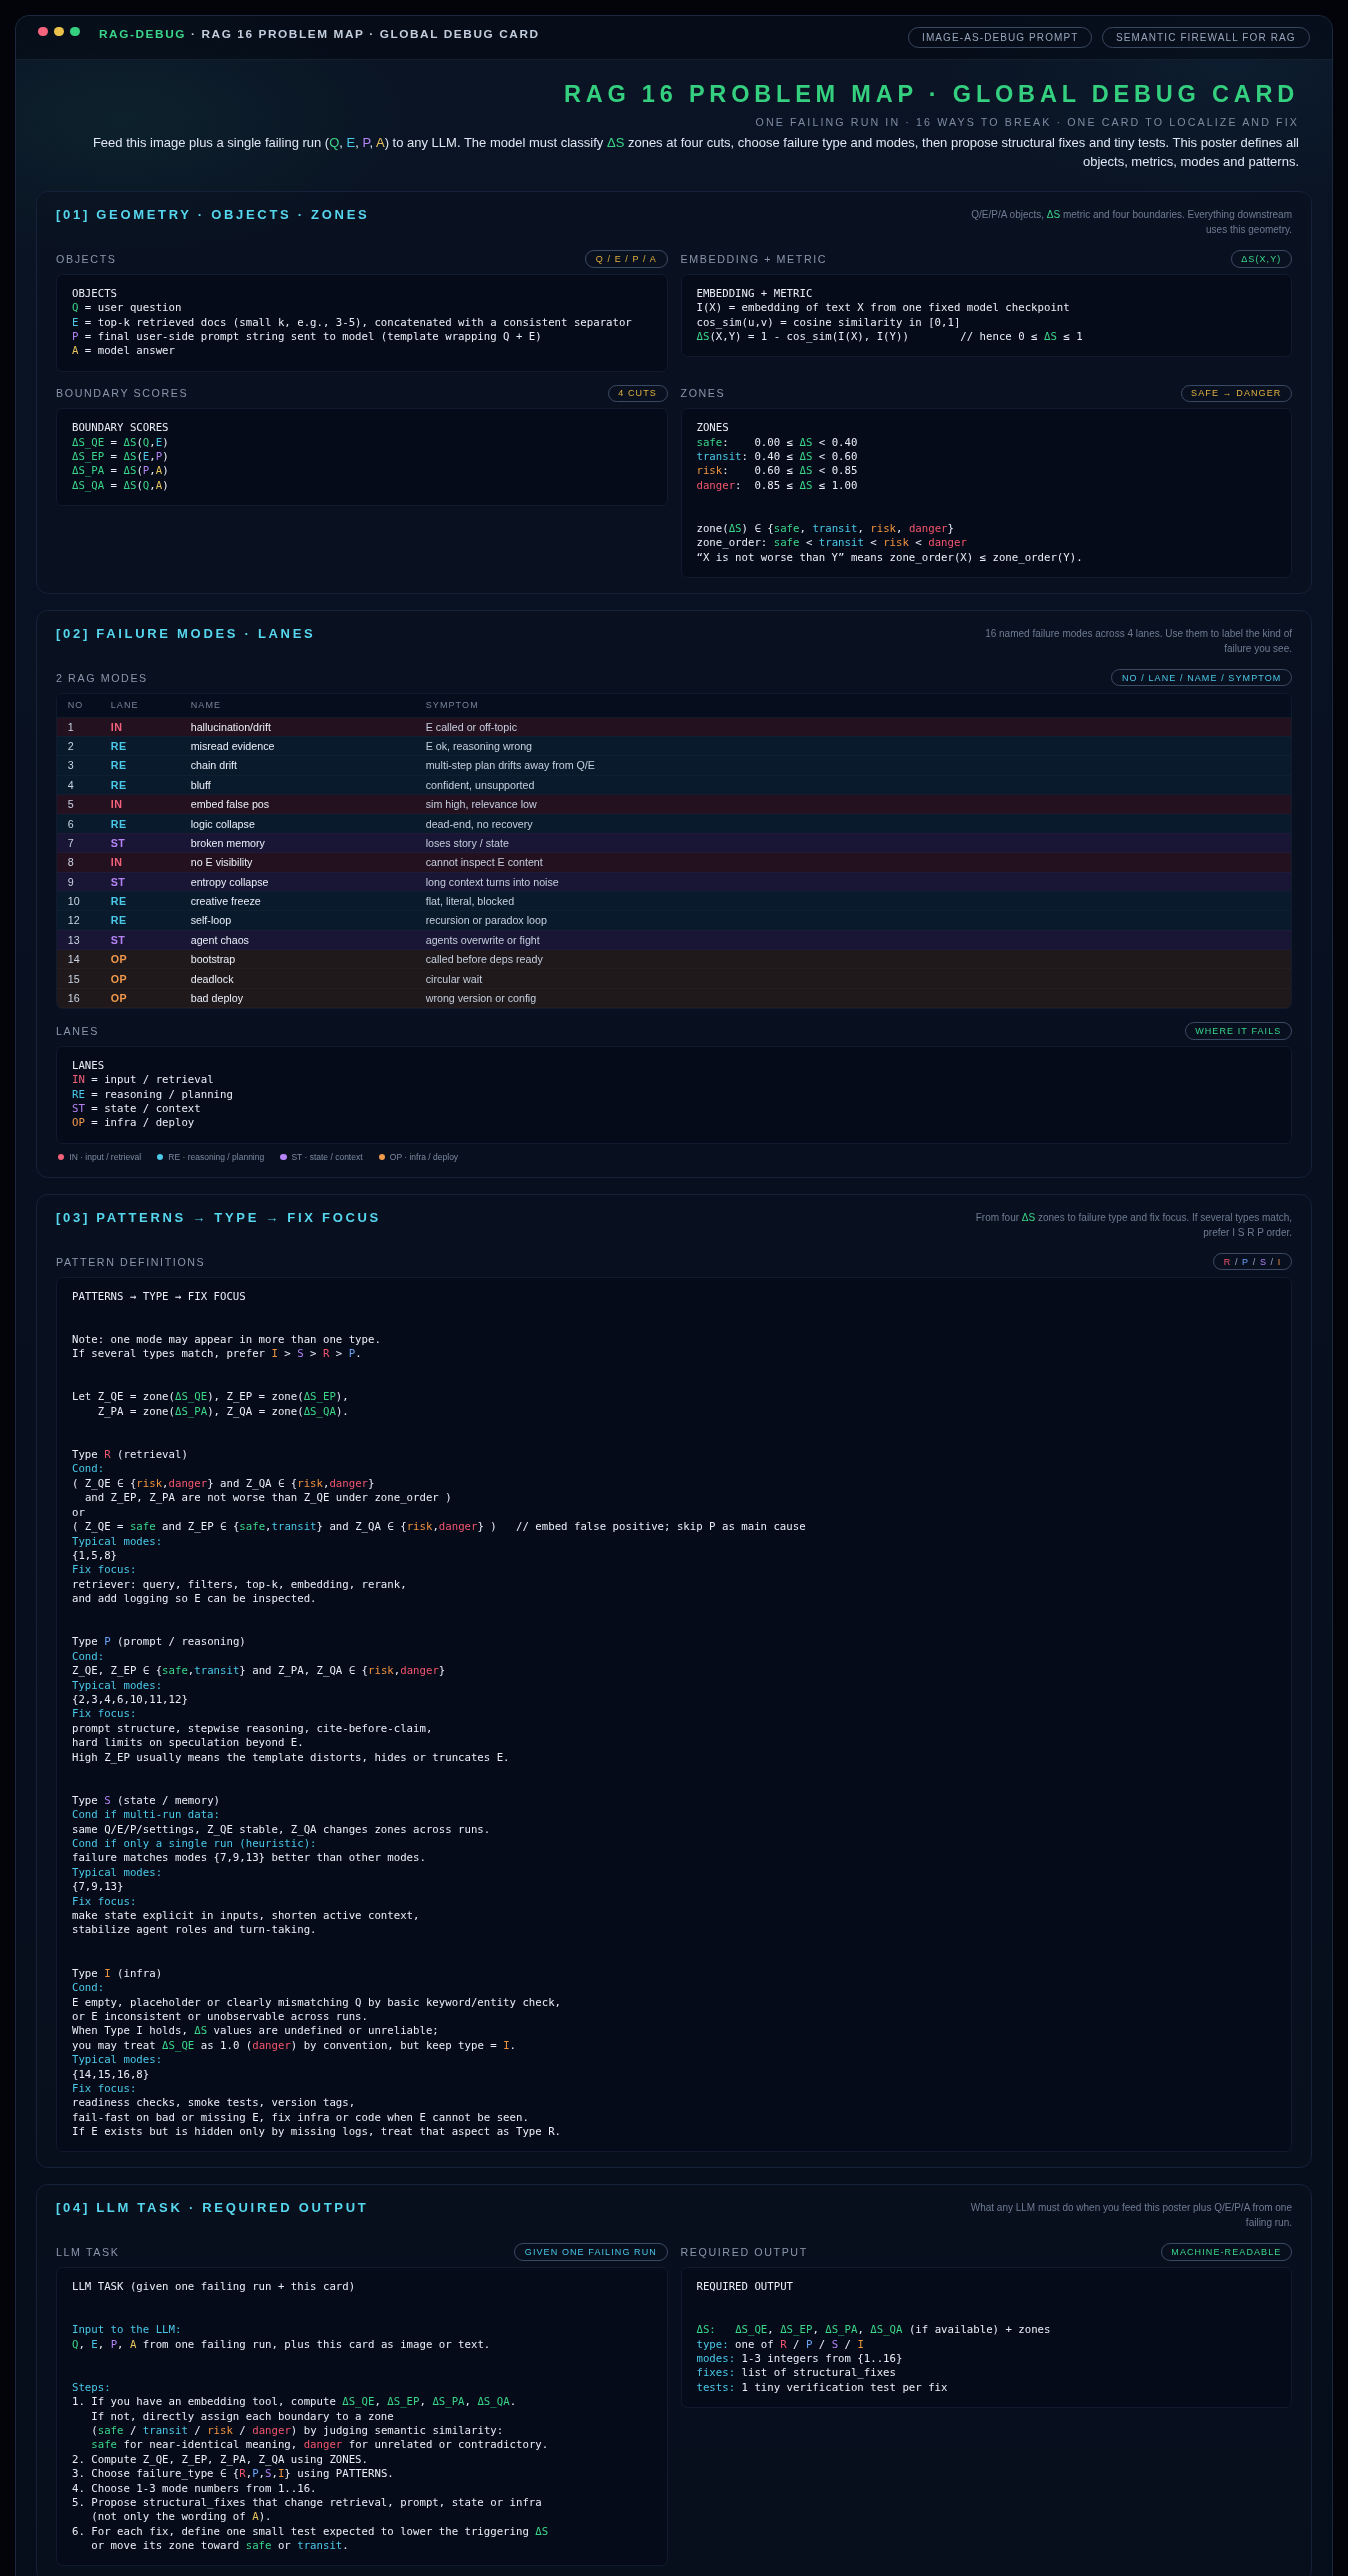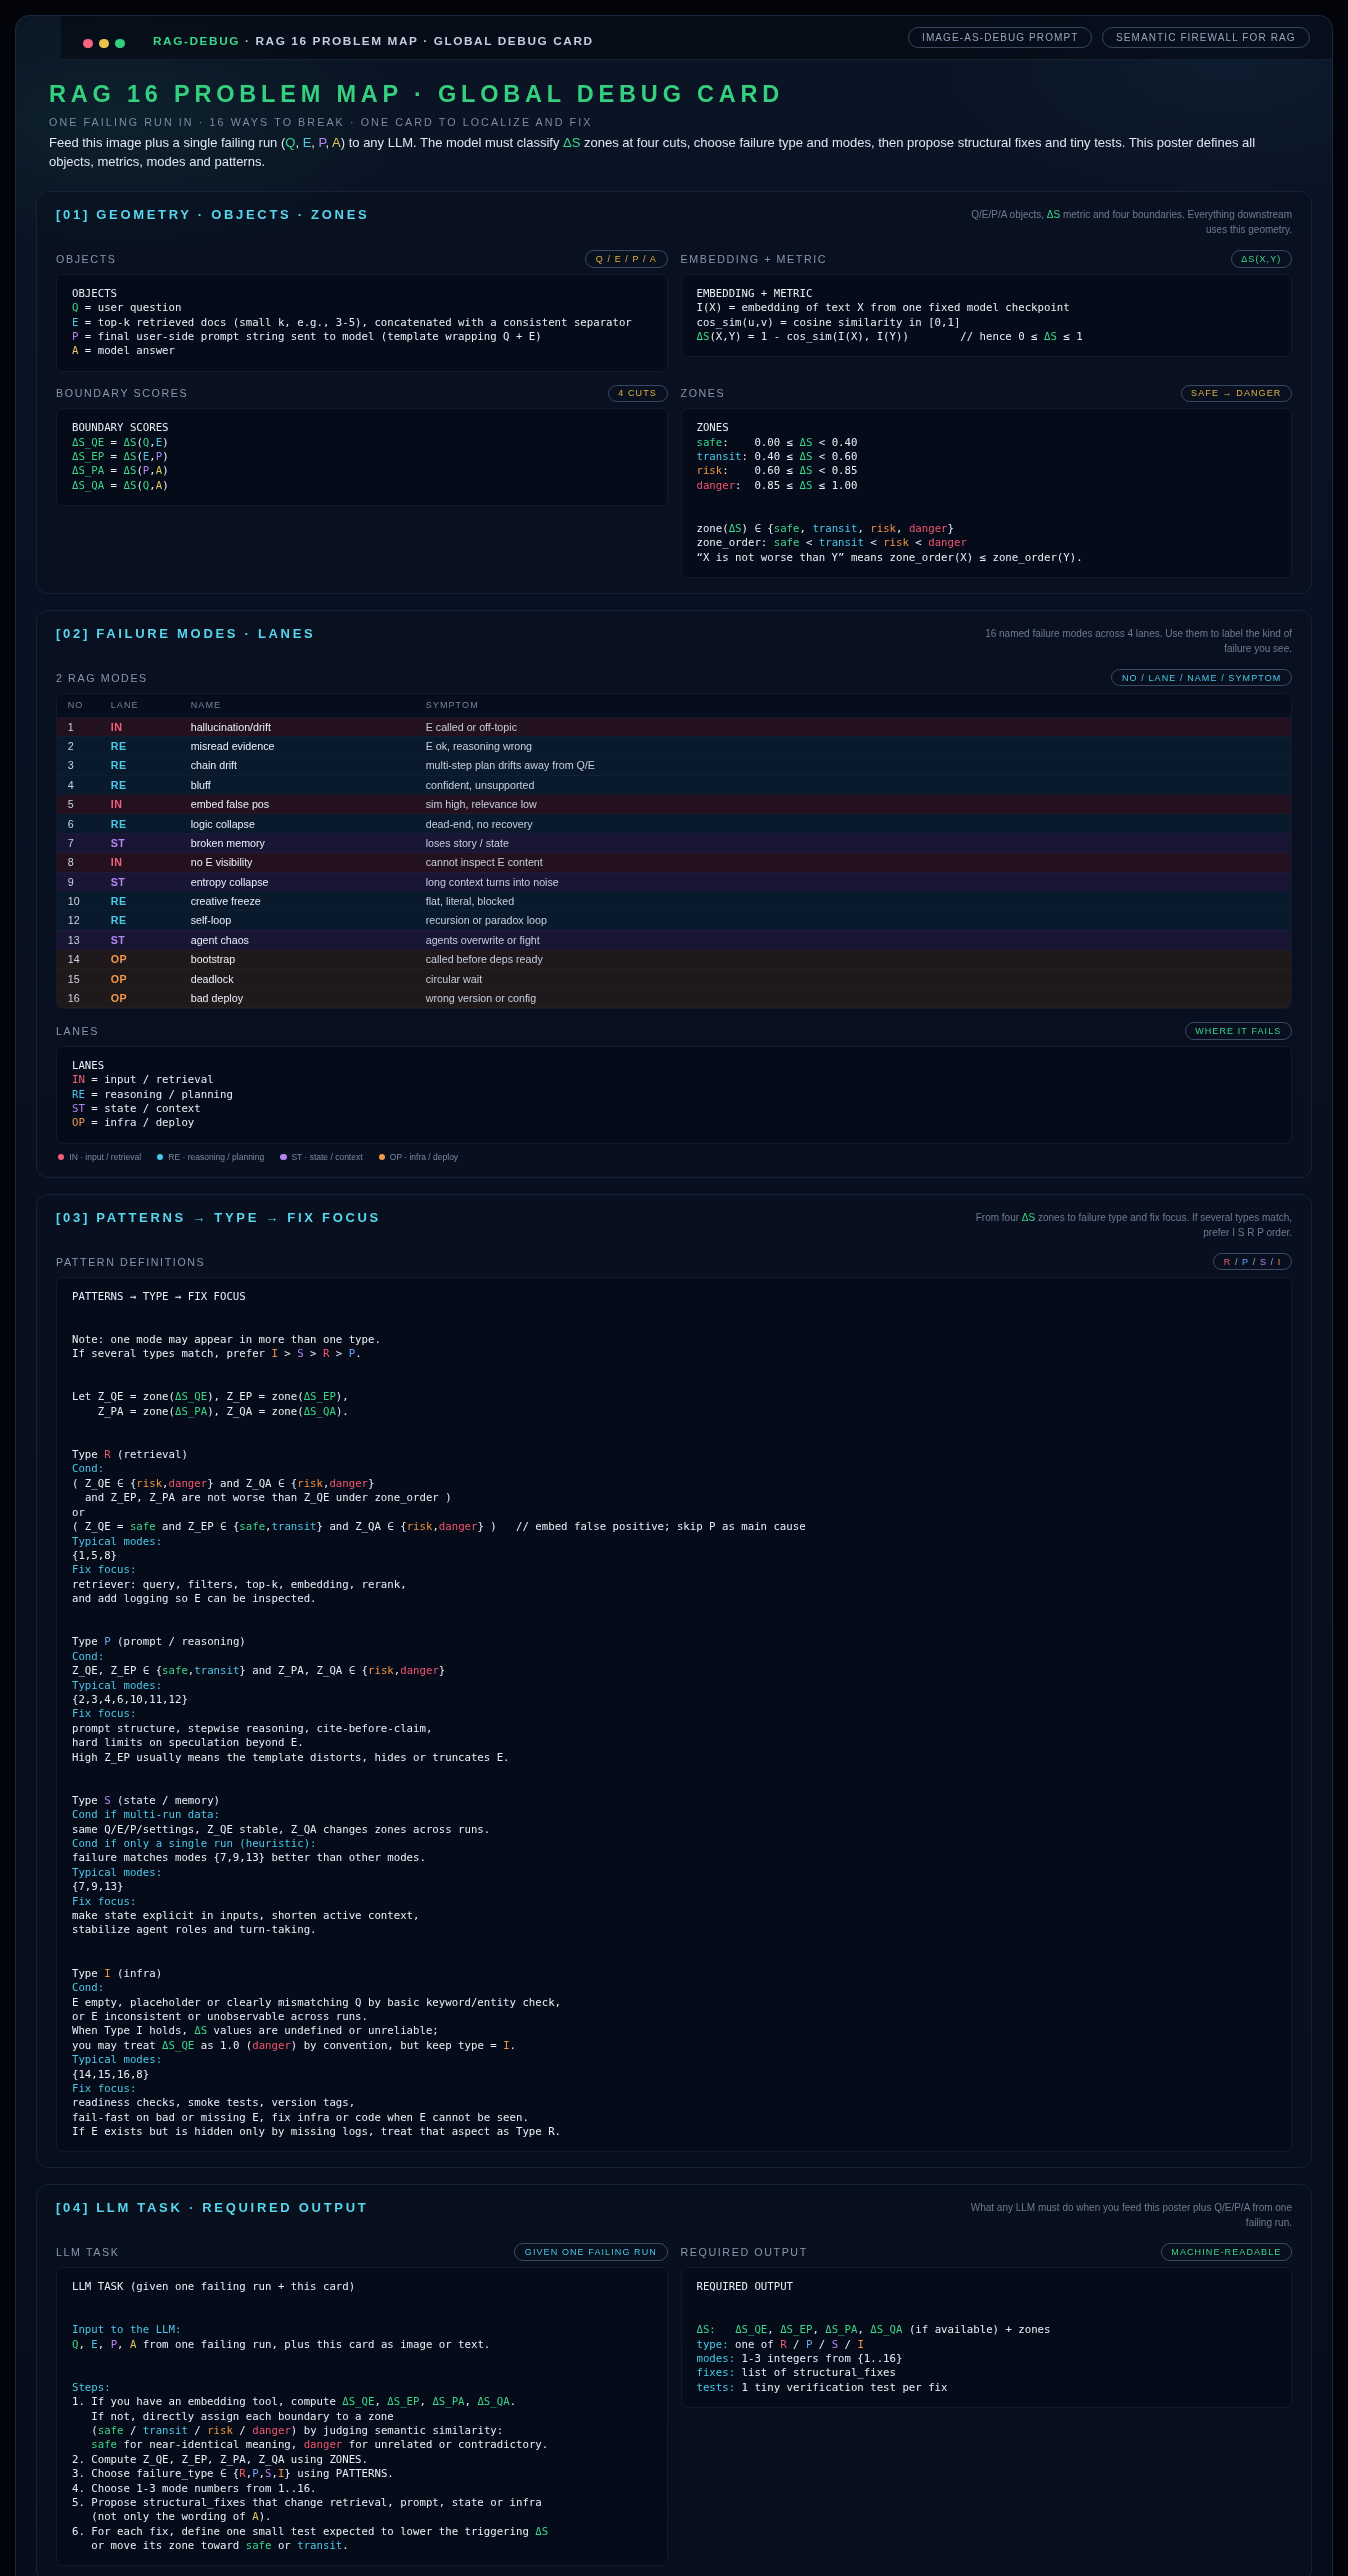--- a/index.html
+++ b/index.html
@@ -14,38 +14,37 @@
     border: 0.5px solid #1b2940;
     border-radius: 14px;
     background:
       radial-gradient(481px 224px at 8% 4%, rgba(52,211,153,0.07), transparent 60%),
       radial-gradient(481px 224px at 92% 2%, rgba(56,189,248,0.05), transparent 60%),
       linear-gradient(180deg, #0a1424 0%, #081020 42%, #060d1a 100%);
     overflow: hidden;
   }
   
   .titlebar {
-    display: flex; align-items: flex-end; gap: 28px;
+    display: flex; align-items: flex-start; gap: 19px;
     padding: 10.7px 22.4px;
     border-bottom: 0.5px solid #14202f;
     background: rgba(4,8,16,0.55);
-    margin-left: 45px;
   }
   .dots { display: flex; gap: 6.4px; }
   .dot { width: 9.6px; height: 9.6px; border-radius: 50%; display: inline-block; }
   .dot.r { background: #f5647c; } .dot.y { background: #e9c14b; } .dot.g { background: #35d07f; }
   .tb-title { font-size: 11.8px; letter-spacing: 1.6px; color: #c3cede; font-weight: bold; }
   .tb-badges { margin-left: auto; display: flex; gap: 9.6px; }
   .pill {
     border: 0.5px solid #39485f; border-radius: 534px;
     padding: 4.3px 13px; font-size: 10px; letter-spacing: 1.1px; color: #97a4ba;
     white-space: nowrap;
   }
   
-  .hero { padding: 21.4px 33px 4.3px; }
+  .hero { padding: 21.4px 33px 4.3px; text-align: right; }
   .hero h1 {
     font-size: 23.5px; font-weight: 600; letter-spacing: 4.8px;
     color: #35d07f; margin-bottom: 7.5px;
   }
   .hero .subtitle { font-size: 10.7px; letter-spacing: 2.1px; color: #7c8aa2; margin-bottom: 5px; }
   .hero .desc { font-size: 13px; line-height: 19px; color: #dfe6f2; margin-bottom: 16px; }
   
   .sec {
     margin: 0 20px 16px;
     border: 0.5px solid #15223a;

